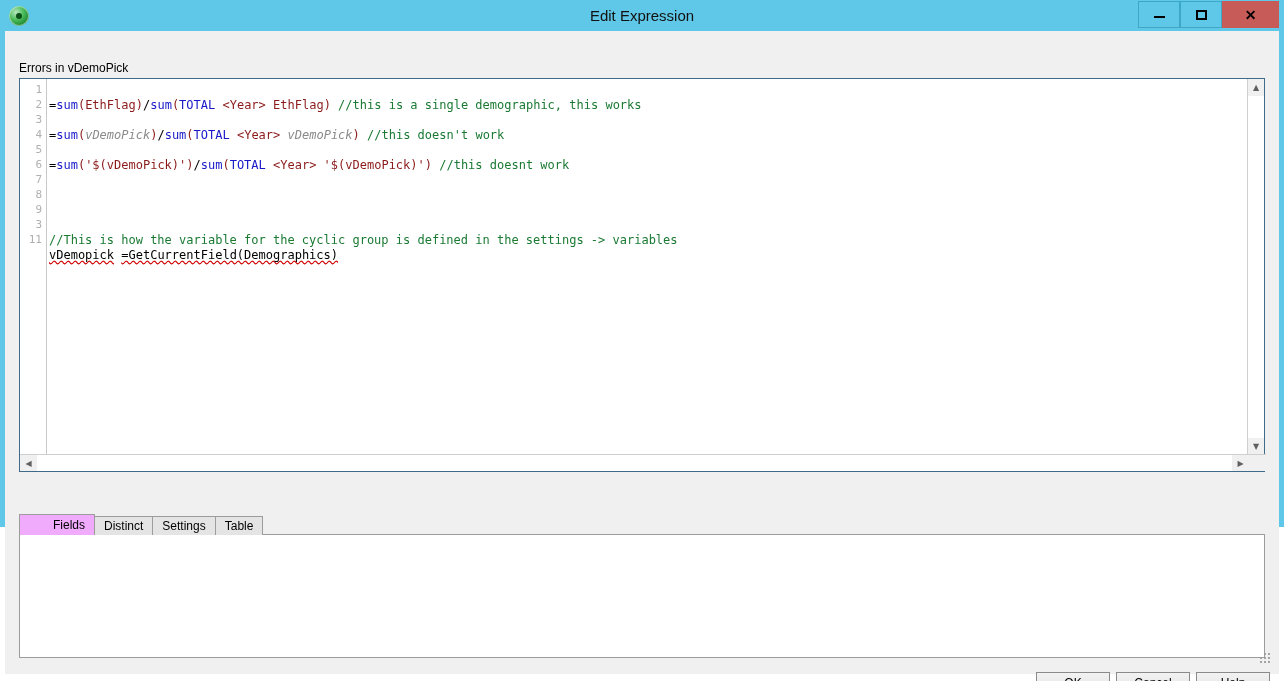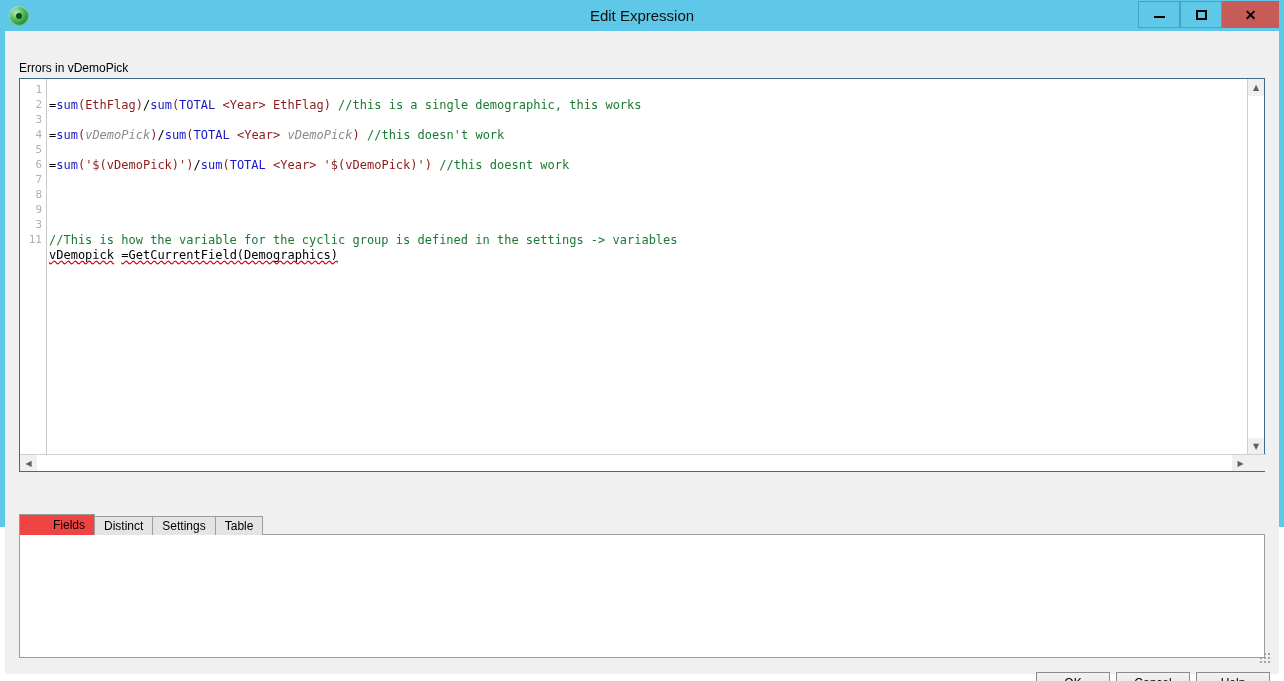--- a/index.html
+++ b/index.html
@@ -269,21 +269,21 @@
     font-size: 12px;
     border: 1px solid #9c9c9c;
     border-bottom: none;
     background: #E4E4E4;
     margin-right: -1px;
     box-sizing: border-box;
     cursor: default;
     color: #000;
   }
   .tab.active {
-    background: #ef4444;
+    background: #f0abfc;
     height: 21px;
     line-height: 20px;
     border-color: #9c9c9c;
     position: relative;
     z-index: 4;
     padding-left: 33px;
   }
   #tabpanel {
     position: absolute;
     left: 14px; top: 503px;

